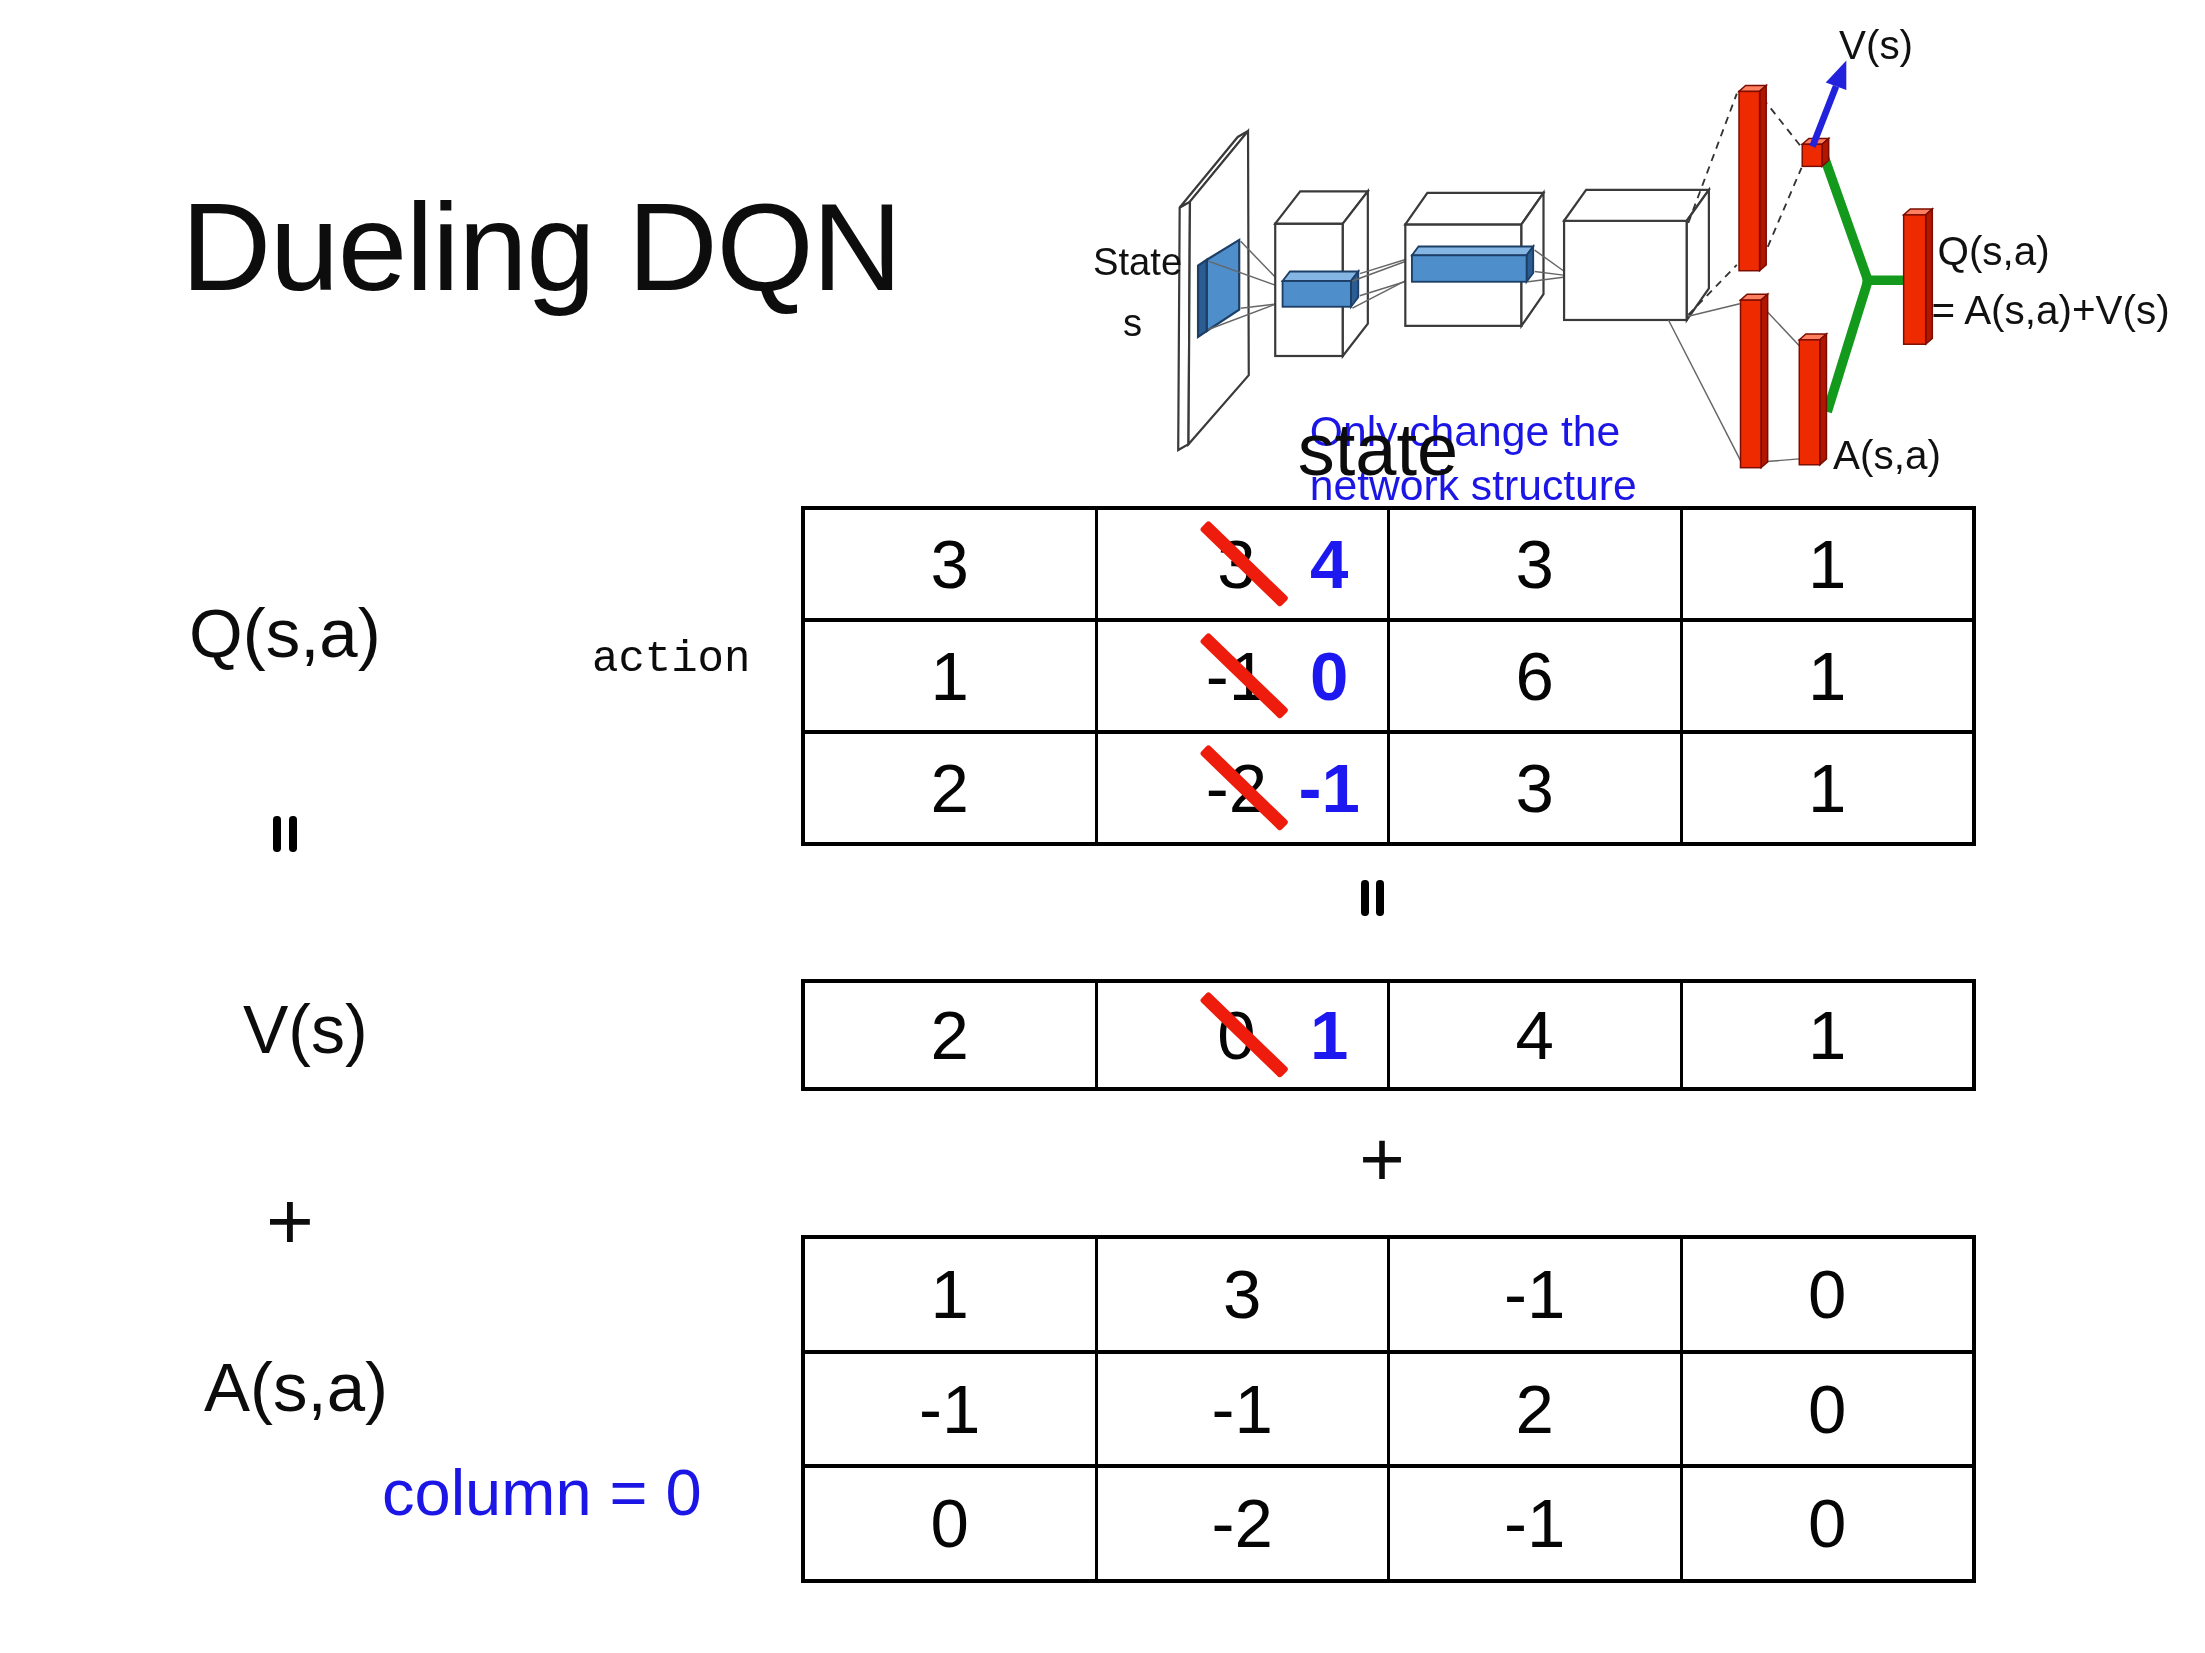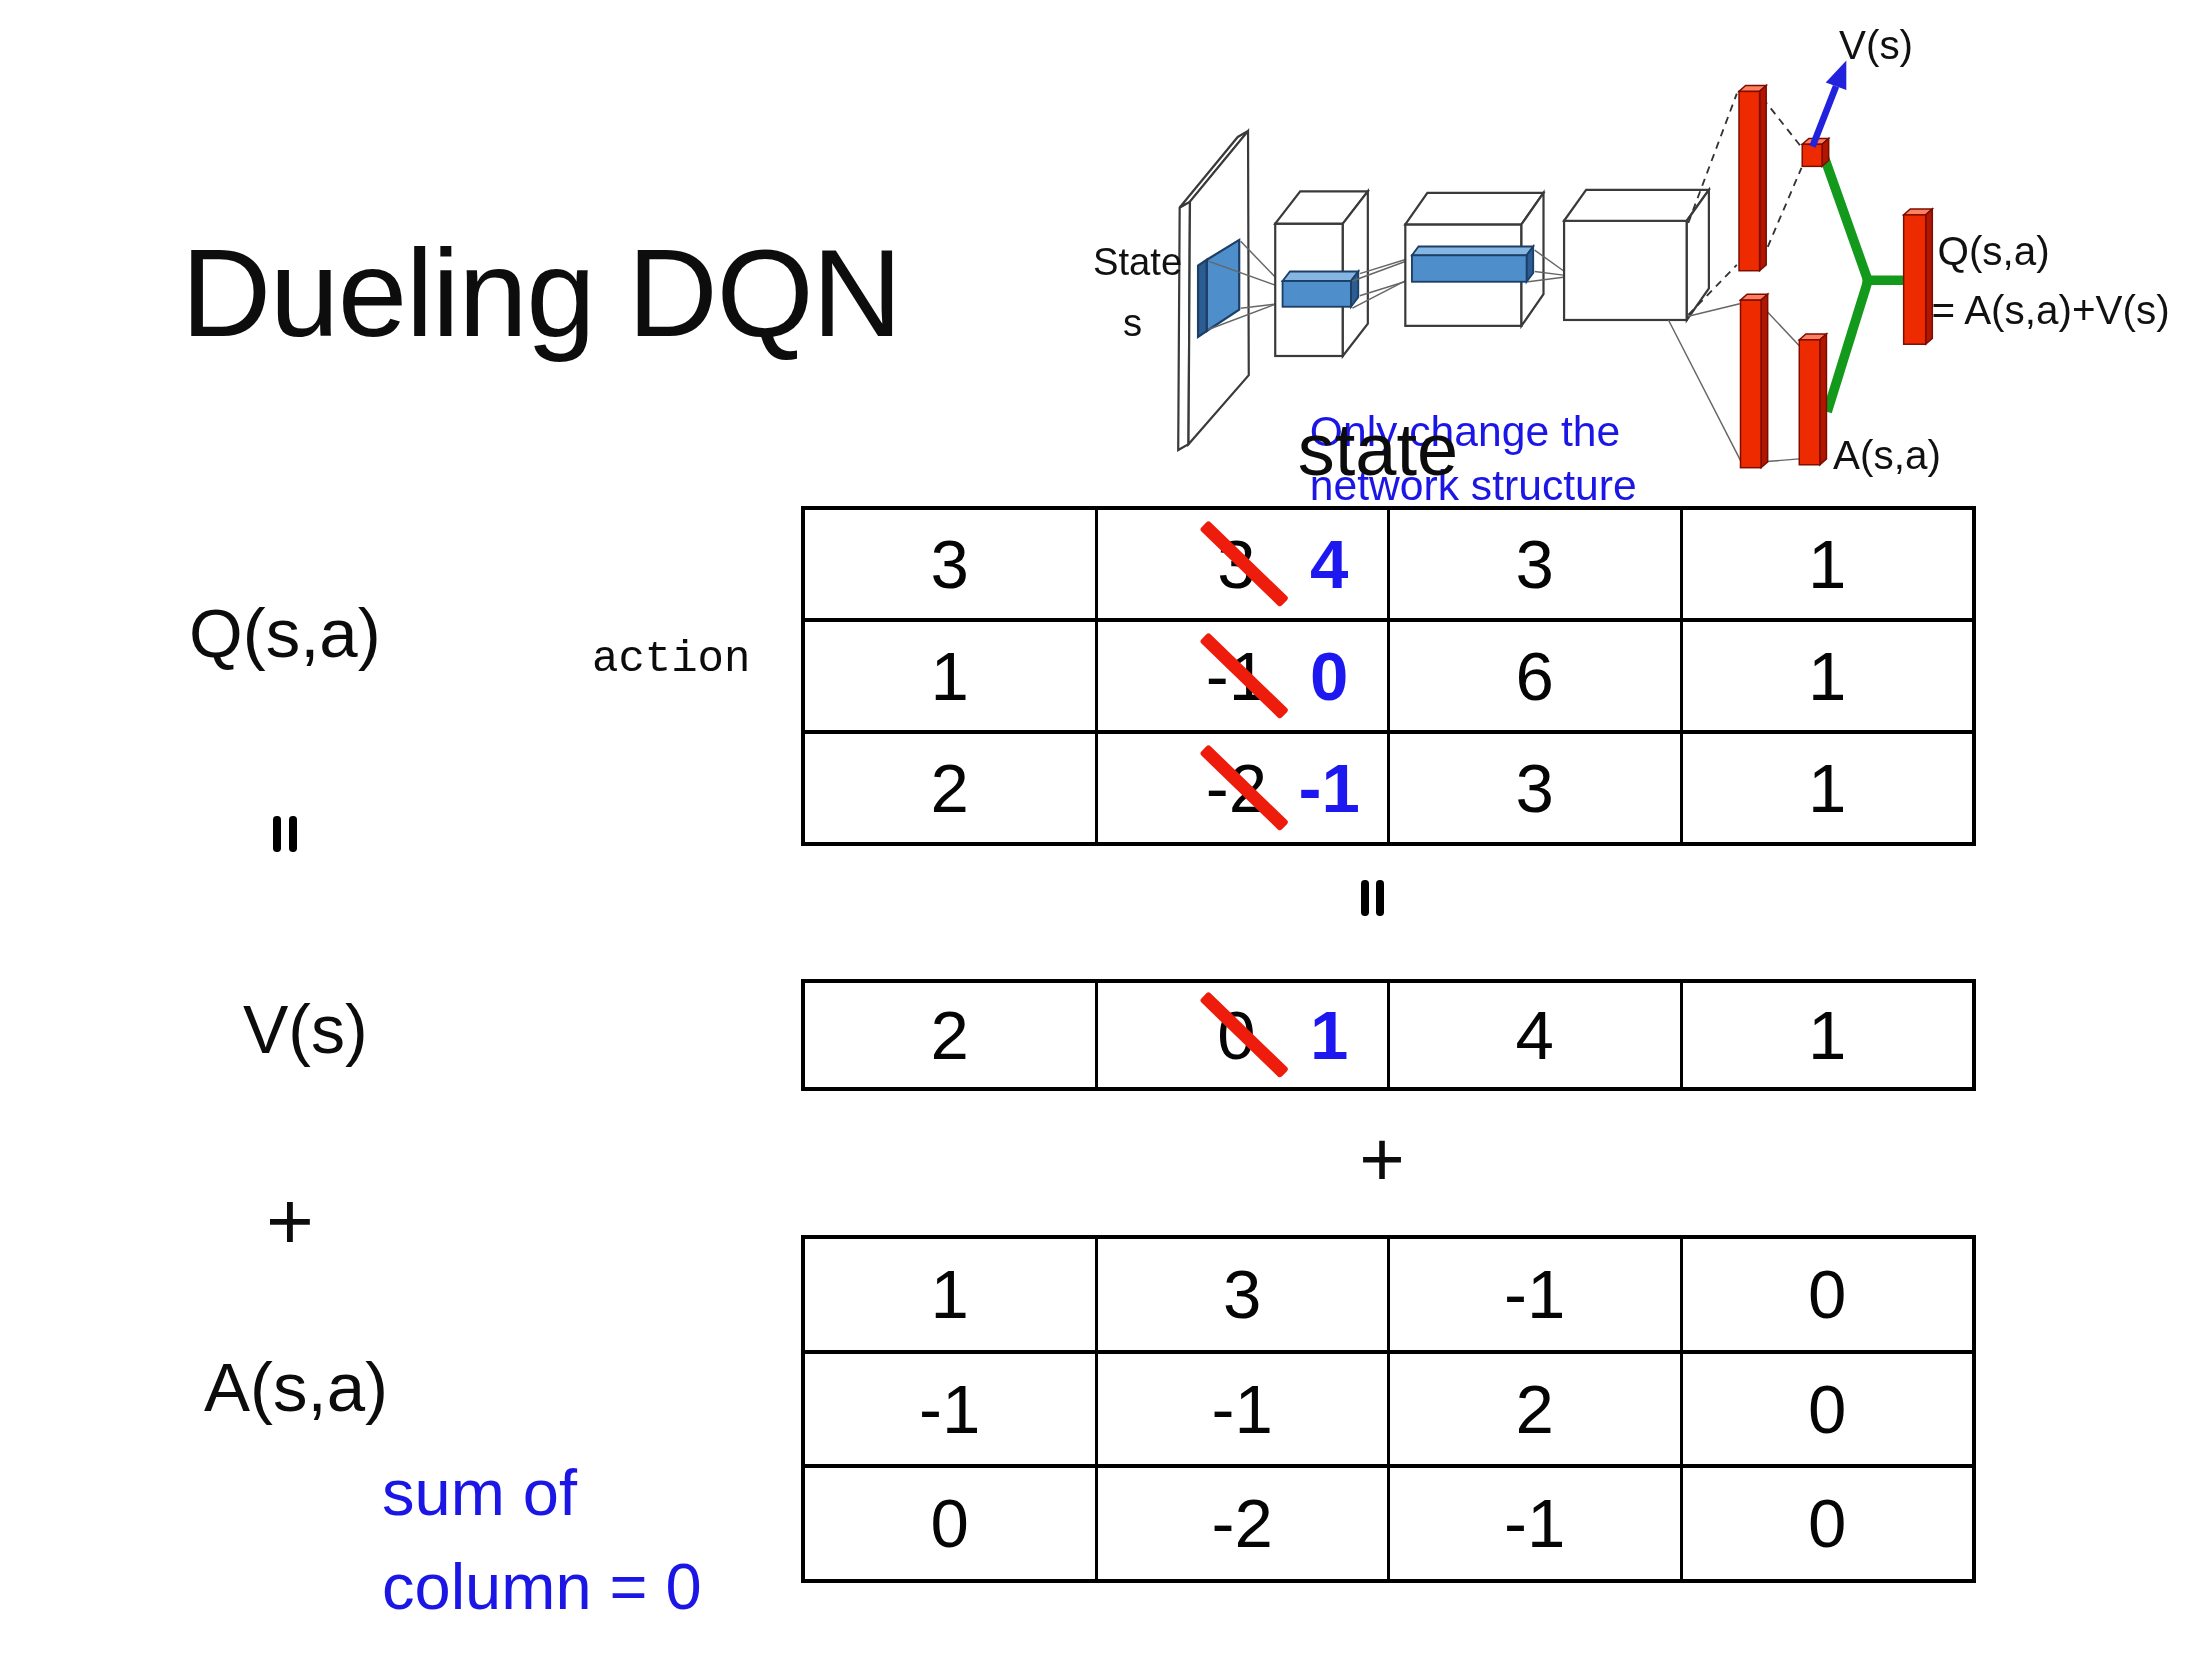--- a/index.html
+++ b/index.html
@@ -1,20 +1,20 @@
 <!DOCTYPE html>
 <html style="font-size:11.8px"><head>
 <meta charset="utf-8">
 <style>
   html,body{margin:0;padding:0;background:#fff;}
   body{width:2205px;height:1654px;position:relative;font-family:"Liberation Sans",sans-serif;color:#0c0c0c;}
   .slide{position:absolute;left:0;top:0;width:2205px;height:1654px;background:#ffffff;overflow:hidden;}
 
   .abs{position:absolute;line-height:1;}
-  .title{left:181px;top:184px;font-size:125px;font-weight:400;letter-spacing:-1.5px;color:#0d0d0d;margin-top:46px;}
+  .title{left:181px;top:184px;font-size:125px;font-weight:400;letter-spacing:-1.5px;color:#0d0d0d;}
 
   .q-label{left:189px;top:599px;font-size:69px;}
   .action-label{left:592px;top:637px;font-size:44px;font-family:Liberation Mono, monospace;}
   .v-label{left:243px;top:995px;font-size:68px;}
   .a-label{left:204px;top:1353px;font-size:69px;}
   .state-header{left:1231px;top:413px;width:294px;text-align:center;font-size:74px;}
 
   .blue-note{color:#1b16e6;font-size:65px;line-height:1.45;}
   .avg-note{left:382px;top:1002px;}
   .sum-note{left:382px;top:1446px;}
@@ -188,21 +188,20 @@
 
   <div class="abs v-label">V(s)</div>
   <div class="abs blue-note avg-note">
   </div>
 
   <div class="abs plus plus-left">+</div>
   <div class="abs plus plus-mid">+</div>
 
   <div class="abs a-label">A(s,a)</div>
   <div class="abs blue-note sum-note">
-    <div>sum of</div>
     <div>column = 0</div>
   </div>
 
   <div class="mtable q-table">
     <div class="trow">
       <div class="cell">
           <span>3</span>
         </div>
       <div class="cell">
         <span class="old">3</span>

